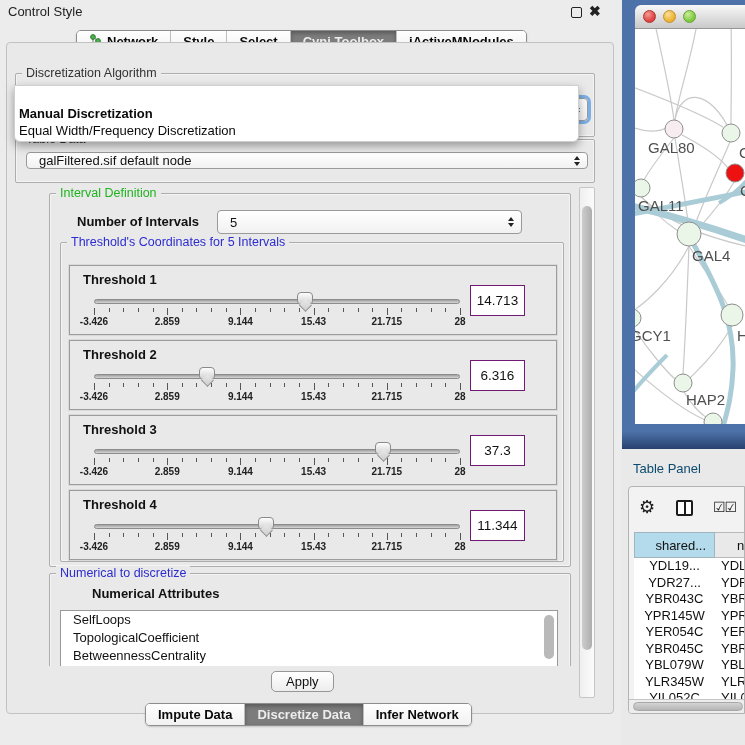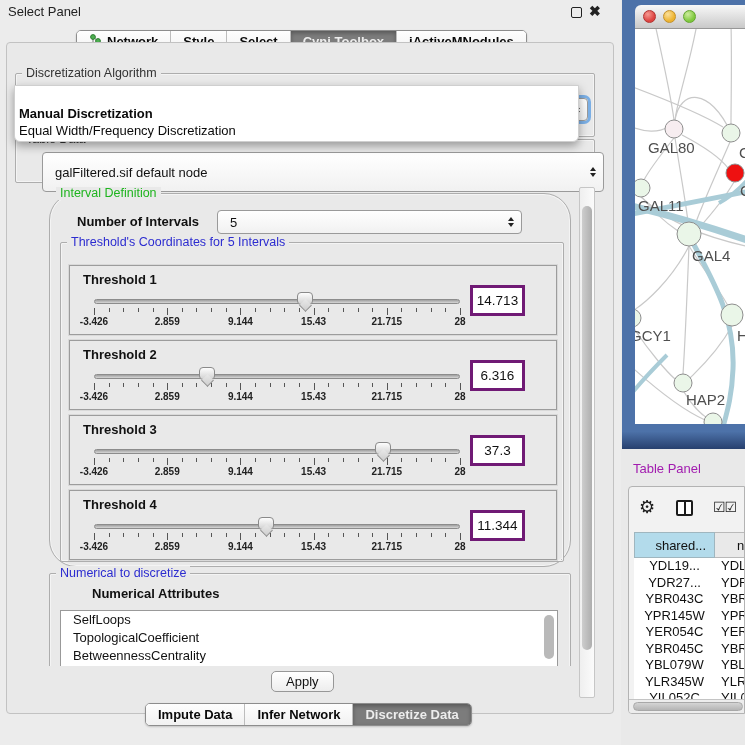--- a/index.html
+++ b/index.html
@@ -60,41 +60,41 @@
            border-radius:3px; background:linear-gradient(#9f9f9f,#d7d7d7); }
   .thumb-sl { position:absolute; top:26px; width:16px; height:13px; border:1px solid #8a8a8a;
               border-radius:4px; background:linear-gradient(#fdfdfd,#d2d2d2); z-index:2; }
   .thumb-sl::after { content:""; position:absolute; left:3px; top:8px; width:8px; height:8px;
               background:linear-gradient(135deg,#e9e9e9,#cecece); border:1px solid #8a8a8a;
               border-top:none; border-left:none; transform:rotate(45deg); }
   .tick { position:absolute; width:1px; background:#555; }
   .tick-label { position:absolute; top:50px; transform:translateX(-50%); font-size:10px;
                 font-weight:bold; color:#222; white-space:nowrap; }
   .vbox { position:absolute; left:400px; top:19px; width:55px; height:31px; background:#fff;
-          border:3px solid #701a75; display:flex; align-items:center; justify-content:center; font-size:13.5px; }
+          border:1px solid #701a75; display:flex; align-items:center; justify-content:center; font-size:13.5px; }
 
   .listbox { position:absolute; background:#fff; border:1px solid #999; overflow:hidden; }
   .listbox .item { padding:1px 0 1px 12px; font-size:13px; line-height:16px; }
   .list-thumb { position:absolute; right:3px; top:4px; width:10px; height:44px; border-radius:6px;
                 background:#b9b9b9; }
 
   .btn { position:absolute; height:21px; padding:0 14px; background:linear-gradient(#ffffff,#ededed);
          border:1px solid #979797; border-radius:5px; font-size:13px; display:flex; align-items:center; }
 
   
   .netwin { left:622px; top:0; width:123px; height:449px; background:#4d72a9; }
   .net-titlebar { left:13px; top:5px; width:110px; height:24px; border-radius:6px 0 0 0;
                   background:linear-gradient(#f8f8f8,#c9c9c9); border-bottom:1px solid #979797; }
   .light { position:absolute; top:5px; width:13px; height:13px; border-radius:50%; }
   .net-canvas { left:13px; top:29px; width:110px; height:395px; background:#fff; overflow:hidden; }
   .net-bottom { left:0; top:424px; width:123px; height:25px;
                 background:linear-gradient(#4d72a9 30%, #27406e); }
 
   
-  .tp-title { left:633px; top:461px; font-size:13px; color:#a21caf; }
+  .tp-title { left:633px; top:461px; font-size:13px; color:#0c4a6e; }
   .tp { left:628px; top:486px; width:117px; height:228px; background:#f2f2f2;
         border:1px solid #b3b3b3; border-radius:4px 0 0 4px; overflow:hidden; }
   .gear { position:absolute; left:10px; top:9px; font-size:18px; color:#1c1c1c; }
   .colicon { position:absolute; left:47px; top:13px; width:17px; height:16px; border:2px solid #1c1c1c;
              border-radius:2px; background:#fff; }
   .colicon::after { content:""; position:absolute; left:6px; top:0; width:2px; height:12px; background:#1c1c1c; }
   .checks { position:absolute; left:84px; top:12px; font-size:14px; letter-spacing:-1px; color:#1c1c1c; }
   .tp-header { position:absolute; left:5px; top:45px; height:26px; display:flex; }
   .th-cell { border:1px solid #9fb6bf; display:flex; align-items:center; font-size:13px;padding-left:34px; }
   .th-shared { width:81px; background:#b3dbeb; justify-content:flex-end; padding-right:8px; }
@@ -105,21 +105,21 @@
   .td2 { width:80px; padding-left:6px; font-size:13px; }
   .hscroll { position:absolute; left:0; top:212px; width:117px; height:14px; background:#ededed;
              border-top:1px solid #c4c4c4; }
   .hscroll .thumb { position:absolute; left:4px; top:2px; width:110px; height:9px; border-radius:5px;
              background:linear-gradient(#d4d4d4,#b5b5b5); border:1px solid #a8a8a8; }
 </style>
 </head>
 <body>
 
 <div class="abs cp">
-  <div class="abs cp-title">Select Panel</div>
+  <div class="abs cp-title">Control Style</div>
   <div class="abs win-float"></div>
   <div class="abs win-close">✖</div>
 
   <div class="abs segbar" style="left:76px; top:30px;">
     <div class="seg">
       <svg width="13" height="15" viewBox="0 0 13 15">
         <line x1="4" y1="3" x2="9" y2="7" stroke="#777" stroke-width="1"></line>
         <line x1="4" y1="3" x2="4" y2="12" stroke="#777" stroke-width="1"></line>
         <circle cx="4" cy="3" r="2.4" fill="#4caf50" stroke="#2e7d32"></circle>
         <circle cx="9" cy="7" r="2.4" fill="#4caf50" stroke="#2e7d32"></circle>
@@ -153,32 +153,32 @@
       </div>
     </div>
 
     <div class="abs popup">
       <div class="popup-opt bold" style="top:20px;">Manual Discretization</div>
       <div class="popup-opt" style="top:37px;">Equal Width/Frequency Discretization</div>
     </div>
 
     <div class="group" style="left:8px; top:96px; width:580px; height:44px;">
       <span class="group-title">Table Data</span>
-      <div class="combo" style="left:26px; top:12px; width:562px; height:40px;">
+      <div class="combo" style="left:10px; top:12px; width:562px; height:17px;">
         <span>galFiltered.sif default node</span>
         <span class="stepper">
             <span class="arr-up"></span>
             <span class="arr-dn"></span>
           </span>
       </div>
     </div>
 
     <div class="abs viewport">
 
-      <div class="group" style="left:42px; top:6px; width:522px; height:374px;border-radius:27px;">
+      <div class="group" style="left:42px; top:6px; width:522px; height:374px;">
         <span class="group-title gt-green">Interval Definition</span>
         <div class="abs" style="left:27px; top:20px; font-weight:bold;">Number of Intervals</div>
         <div class="combo" style="left:167px; top:16px; width:305px; height:24px;">
           <span>5</span>
           <span class="stepper">
               <span class="arr-up"></span>
               <span class="arr-dn"></span>
             </span>
         </div>
 
@@ -361,25 +361,25 @@
 
     <div class="btn" style="left:264px; top:628px;">
       <span>Apply</span>
     </div>
   </div>
 
   <div class="abs segbar" style="left:145px; top:703px;">
     <div class="seg">
         <span>Impute Data</span>
       </div>
-    <div class="seg">
-        <span>Infer Network</span>
-      </div>
     <div class="seg active">
         <span>Discretize Data</span>
+      </div>
+    <div class="seg">
+        <span>Infer Network</span>
       </div>
   </div>
 </div>
 
 <div class="abs netwin">
   <div class="abs net-titlebar">
     <span class="light" style="left:8px;  background:radial-gradient(circle at 35% 30%, #f59a92, #dd4340 65%); border:1px solid #b03330;"></span>
     <span class="light" style="left:28px; background:radial-gradient(circle at 35% 30%, #fadf9a, #edb32f 65%); border:1px solid #c2902a;"></span>
     <span class="light" style="left:48px; background:radial-gradient(circle at 35% 30%, #cdeb9e, #7fc93d 65%); border:1px solid #63a52f;"></span>
   </div>

